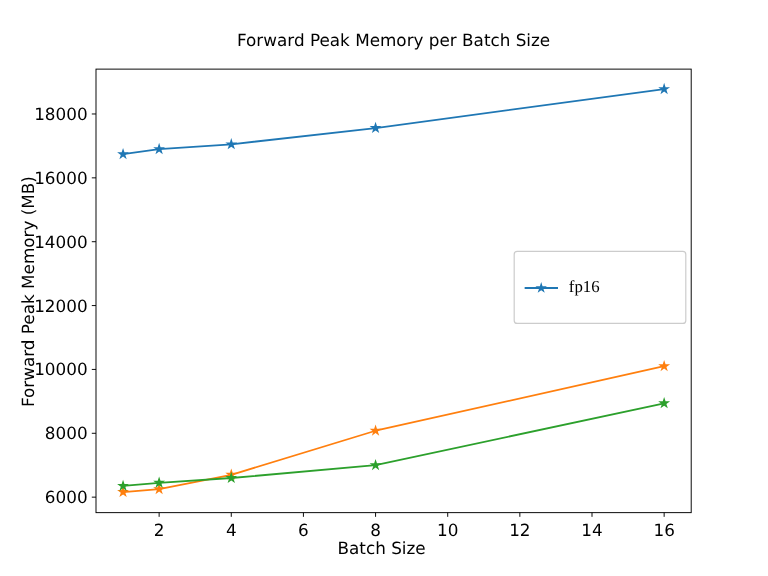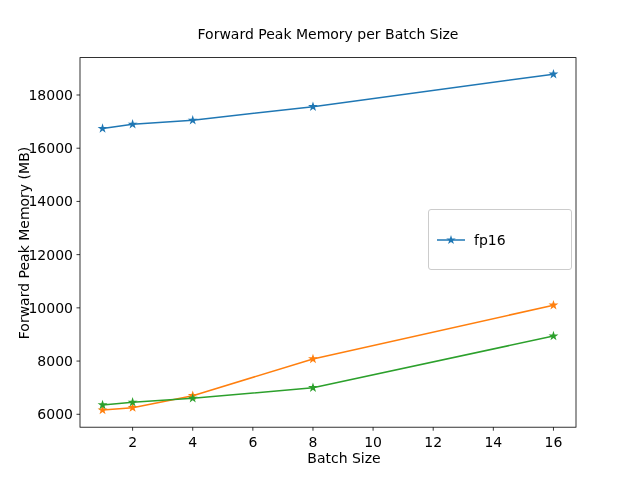--- a/index.html
+++ b/index.html
@@ -14,39 +14,39 @@
     background: #ffffff;
     overflow: hidden;
   }
   svg.canvas { position: absolute; left: 0; top: 0; }
   .chart-title {
     position: absolute; left: 80px; top: 26px; width: 496px;
     text-align: center; font-size: 14px; color: #000;
     white-space: nowrap;
   }
   .x-label {
-    position: absolute; left: 96px; top: 450px; width: 496px;
+    position: absolute; left: 70px; top: 450px; width: 496px;
     text-align: center; font-size: 14px; color: #000;
   }
   .y-label {
     position: absolute; left: -82px; top: 235px; width: 212px; height: 16px;
     text-align: center; font-size: 14px; color: #000;
     transform: rotate(-90deg);
     white-space: nowrap;
   }
   .legend {
     position: absolute; left: 428px; top: 209px;
     width: 144px; height: 61px; box-sizing: border-box;
     border: 1px solid #cccccc; border-radius: 3px;
     background: rgba(255,255,255,0.8);
     display: flex; flex-direction: column; justify-content: space-evenly;
     padding: 2px 8px;
   }
   .legend-row { display: flex; align-items: center; gap: 9px; }
-  .legend-label { font-size: 14px; color: #000; line-height: 1; }
+  .legend-label { font-size: 14px; color: #000; line-height: 1; font-family: Liberation Serif, serif; }
   text { font-family: "DejaVu Sans", sans-serif; }
 </style>
 </head>
 <body>
 
 <div class="figure">
   <svg class="canvas" id="plot-svg" width="640" height="480">
       <rect x="80" y="57.6" width="496" height="369.59999999999997" fill="none" stroke="#000000" stroke-width="0.8"></rect>
       <line x1="132.60606060606062" y1="427.2" x2="132.60606060606062" y2="430.7" stroke="#000000" stroke-width="0.8"></line>
       <text x="132.60606060606062" y="446.7" text-anchor="middle" font-size="14" fill="#000000">2</text>

